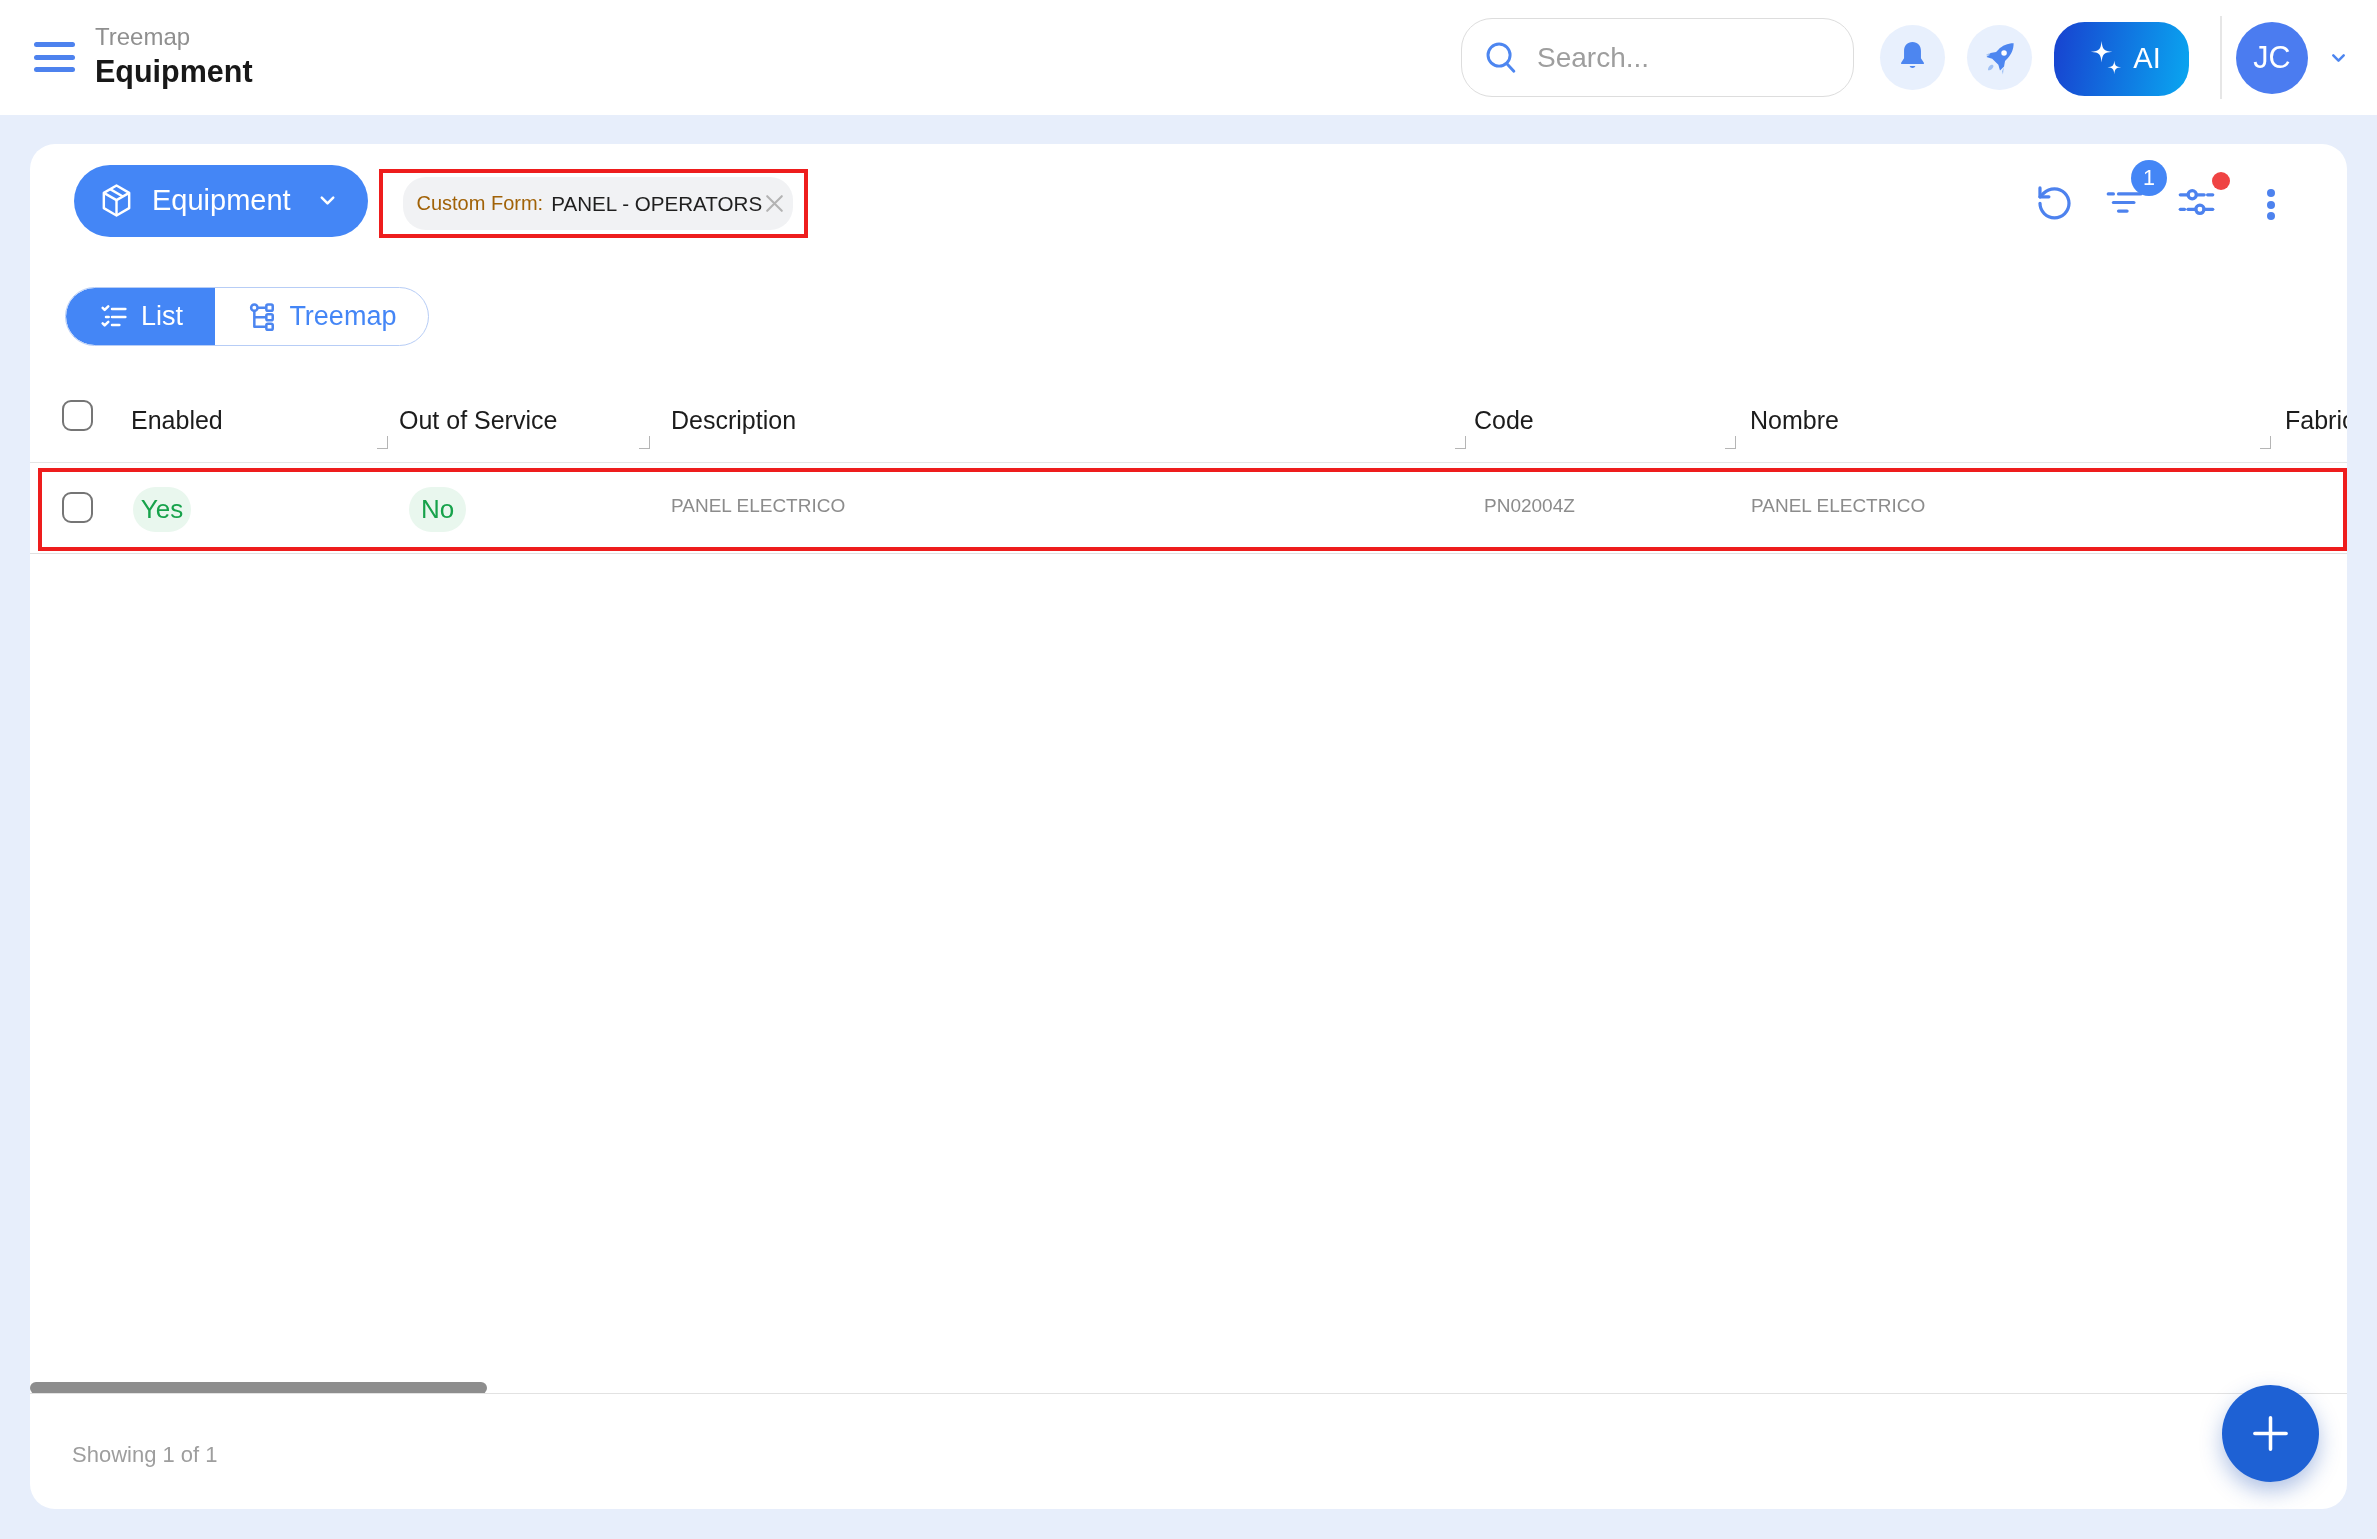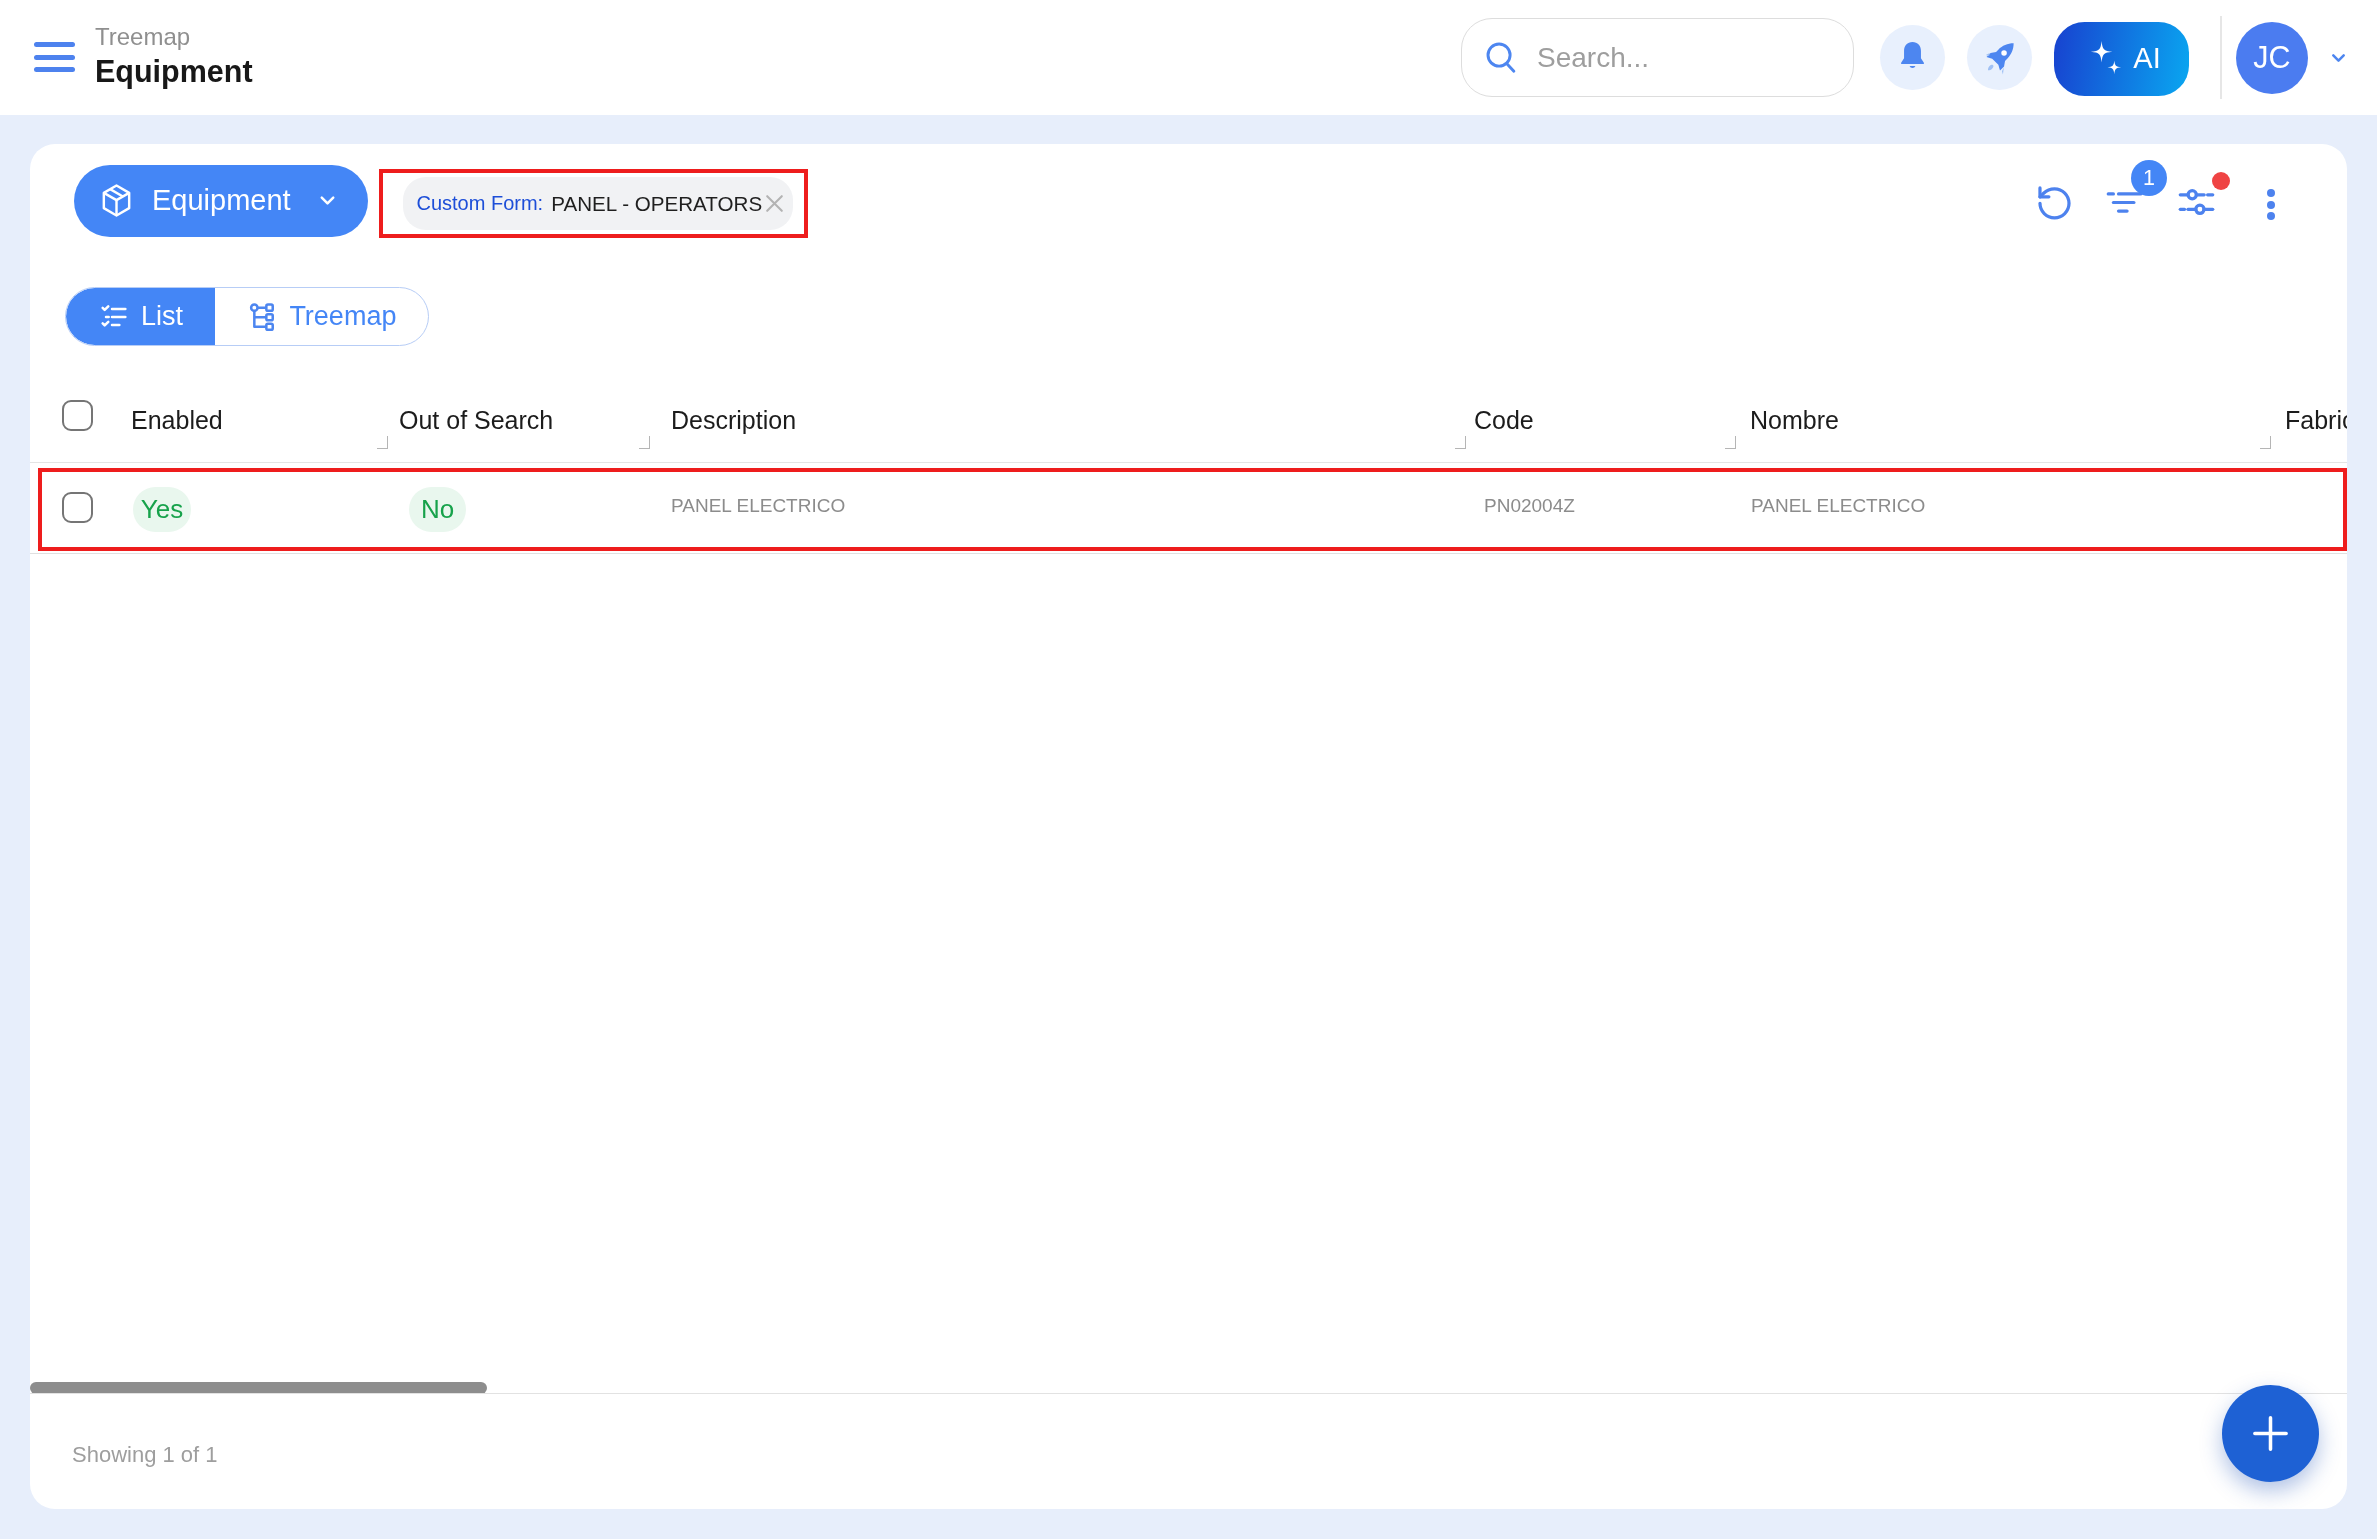--- a/index.html
+++ b/index.html
@@ -30,21 +30,21 @@
   
   #card { position:absolute; left:30px; top:144px; width:2317px; height:1365px; background:#fff; border-radius:25px; overflow:hidden; }
 
   #entity-pill { position:absolute; left:44px; top:20.6px; width:294px; height:72px; border-radius:36px; background:#4486f6; display:flex; align-items:center; padding:0 23px; gap:16px; }
   #entity-pill svg.cube { width:39px; height:39px; }
   #entity-pill .lbl { color:#fff; font-size:29px; }
   #entity-pill svg.chev { width:23px; height:23px; margin-left:9px; }
 
   #chip-annotation { position:absolute; left:349px; top:25px; width:429px; height:69px; border:4.5px solid #ee1d1d; }
   #filter-chip { position:absolute; left:373px; top:33px; width:390px; height:53px; border-radius:23px; background:#f1f2f4; display:flex; align-items:center; padding:0 13.5px; }
-  #filter-chip .clabel { color:#1d4ed8; font-size:20px; white-space:nowrap; }
+  #filter-chip .clabel { color:#a16207; font-size:20px; white-space:nowrap; }
   #filter-chip .cvalue { color:#1f1f1f; font-size:20.6px; margin-left:8px; white-space:nowrap; }
   #filter-chip svg { width:25px; height:25px; margin-left:auto; flex:none; }
 
   .tool-icon { position:absolute; top:38px; width:41px; height:41px; }
   #refresh-btn { left:2004px; } #filter-btn { left:2074px; } #sliders-btn { left:2146px; }
   #filter-badge { position:absolute; left:2101px; top:16px; width:36px; height:36px; border-radius:50%; background:#4486f6; color:#fff; font-size:21.5px; display:flex; align-items:center; justify-content:center; }
   #sliders-dot { position:absolute; left:2182px; top:28px; width:18px; height:18px; border-radius:50%; background:#ef4343; }
   #kebab { position:absolute; left:2237px; top:45px; width:8px; }
   #kebab div { width:8px; height:8px; border-radius:50%; background:#4d82ee; margin-bottom:3.6px; }
 
@@ -195,21 +195,21 @@
           <rect x="14.5" y="9.9" width="4.8" height="4.6" rx="1.2"></rect>
           <rect x="14.5" y="17" width="4.8" height="4.6" rx="1.2"></rect>
         </svg>
       <span>Treemap</span>
     </div>
   </div>
 
   <div id="thead">
     <div class="checkbox"></div>
     <div class="col-label" style="left:101px">Enabled</div>
-    <div class="col-label" style="left:369px">Out of Search</div>
+    <div class="col-label" style="left:369px">Out of Service</div>
     <div class="col-label" style="left:641px">Description</div>
     <div class="col-label" style="left:1444px">Code</div>
     <div class="col-label" style="left:1720px">Nombre</div>
     <div class="col-label" style="left:2255px">Fabricante</div>
     <div class="resize-mark" style="left:347px"></div>
     <div class="resize-mark" style="left:609px"></div>
     <div class="resize-mark" style="left:1425px"></div>
     <div class="resize-mark" style="left:1695px"></div>
     <div class="resize-mark" style="left:2230px"></div>
   </div>

